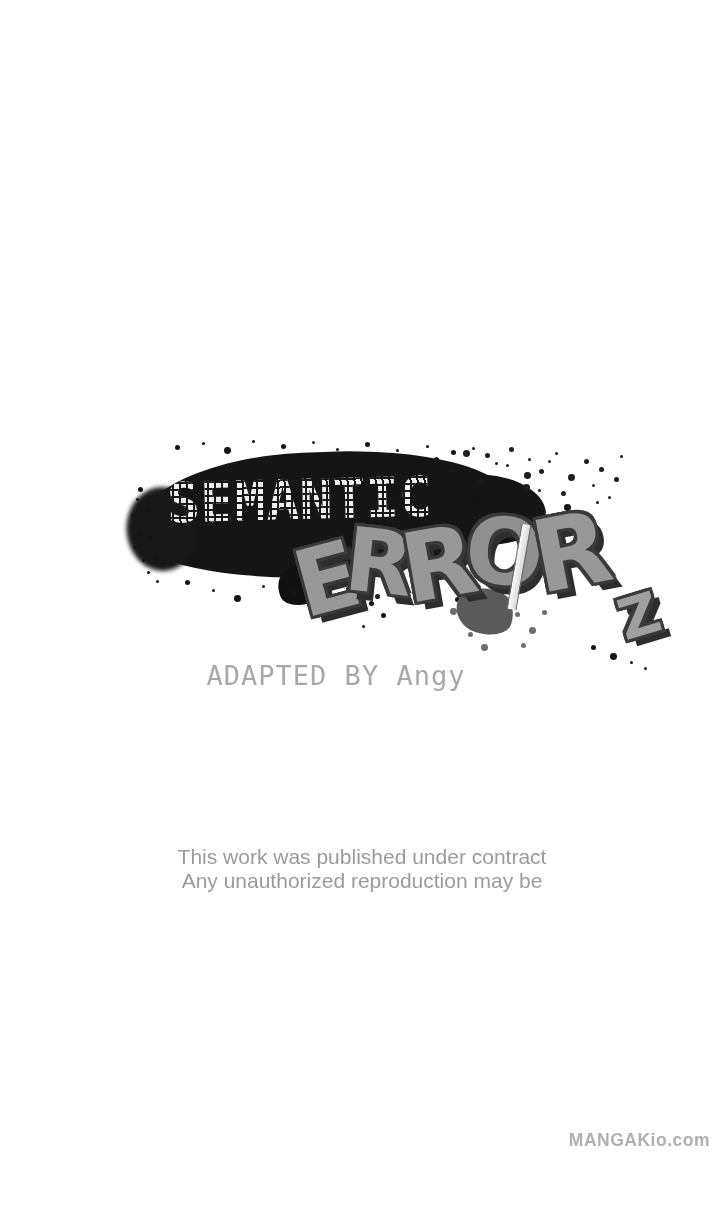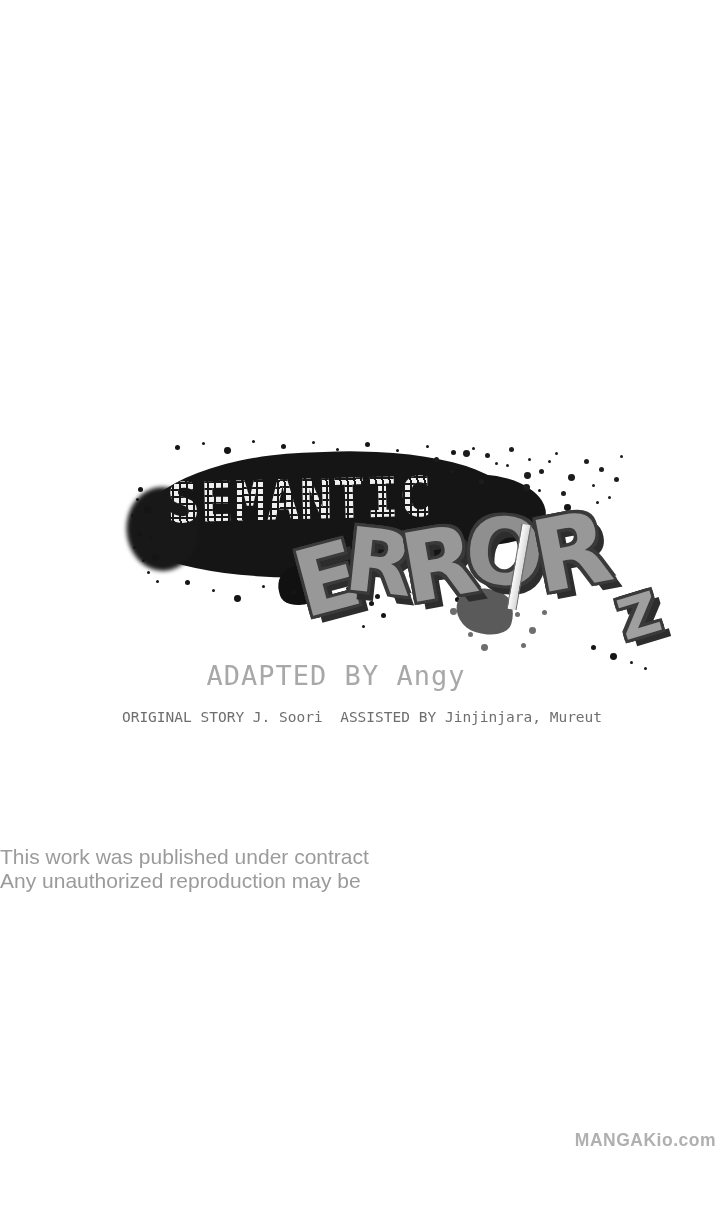--- a/index.html
+++ b/index.html
@@ -76,46 +76,45 @@
     background:linear-gradient(90deg,#fbfbfb,#d8d8d8);border-left:1px solid #6b6b6b;
     border-right:1px solid #6b6b6b;transform:rotate(10deg);}
 
   
   .adapted{position:absolute;left:0;top:660px;width:672px;text-align:center;
     font-family:"DejaVu Sans Mono",monospace;font-size:27px;letter-spacing:1px;color:#a8a8a8;}
   .original{position:absolute;left:0;top:709px;width:724px;text-align:center;white-space:pre;
     font-family:"DejaVu Sans Mono",monospace;font-size:14.5px;color:#6e6e6e;}
 
   
-  .copyright{position:absolute;left:0;top:845px;width:724px;text-align:left;
+  .copyright{position:absolute;left:0;top:845px;width:724px;text-align:center;
     font-family:"Liberation Sans",sans-serif;font-size:21px;line-height:24px;color:#9b9b9b;}
 
   
-  .watermark{position:absolute;top:1130px;right:8px;font-family:"Liberation Sans",sans-serif;
+  .watermark{position:absolute;top:1130px;right:14px;font-family:"Liberation Sans",sans-serif;
     font-weight:bold;font-size:17.5px;letter-spacing:.5px;color:#b0b0b0;}
 </style>
 </head>
 <body>
 
 <div class="page">
 
   <div class="logo">
     <div class="blob"></div>
     <div class="splat-e"></div>
     <div class="spray spray-black"></div>
     <div class="spray spray-fine"></div>
     <div class="spray spray-gray"></div>
     <div class="gray-splash"></div>
     <div class="semantic">SEMANTIC</div>
     <div class="err" id="err"><span>E</span><span>R</span><span>R</span><span>O</span><span>R</span><span class="tail">Z</span></div>
     <div class="stripe"></div>
   </div>
 
   <div class="adapted">ADAPTED BY Angy</div>
-  <div class="original">ORIGINAL STORY J. Soori  ASSISTED BY Jinjinjara, Mureut</div>
 
   <div class="copyright">
     <div>This work was published under contract</div>
     <div>Any unauthorized reproduction may be</div>
   </div>
 
   <div class="watermark">MANGAKio.com</div>
 </div>
 
 </body></html>

